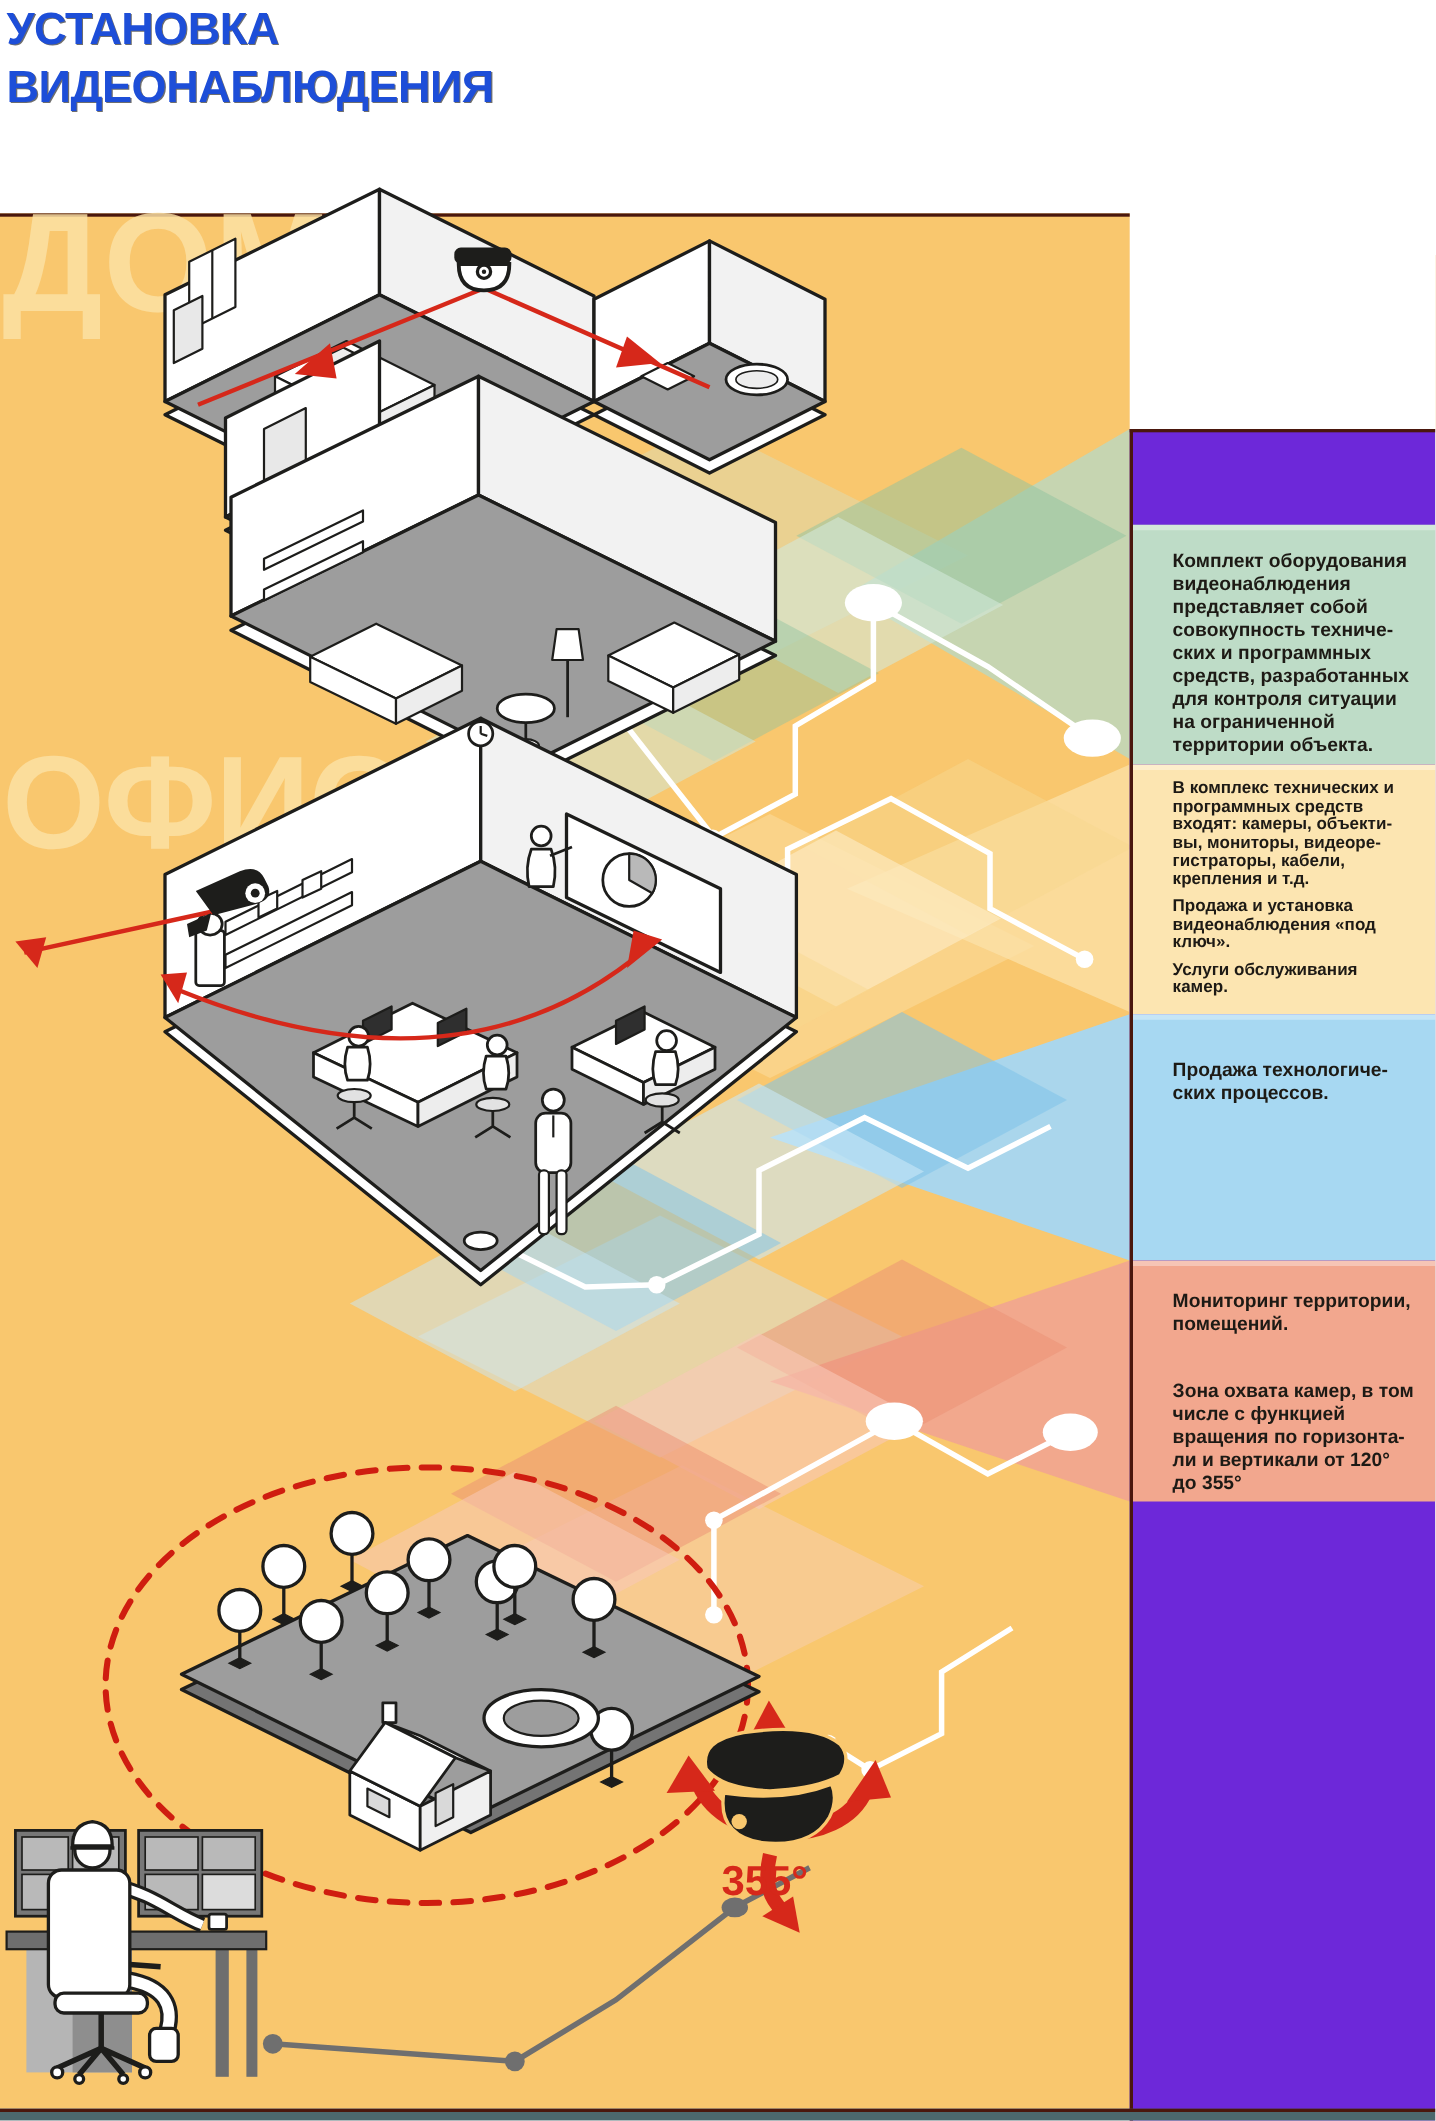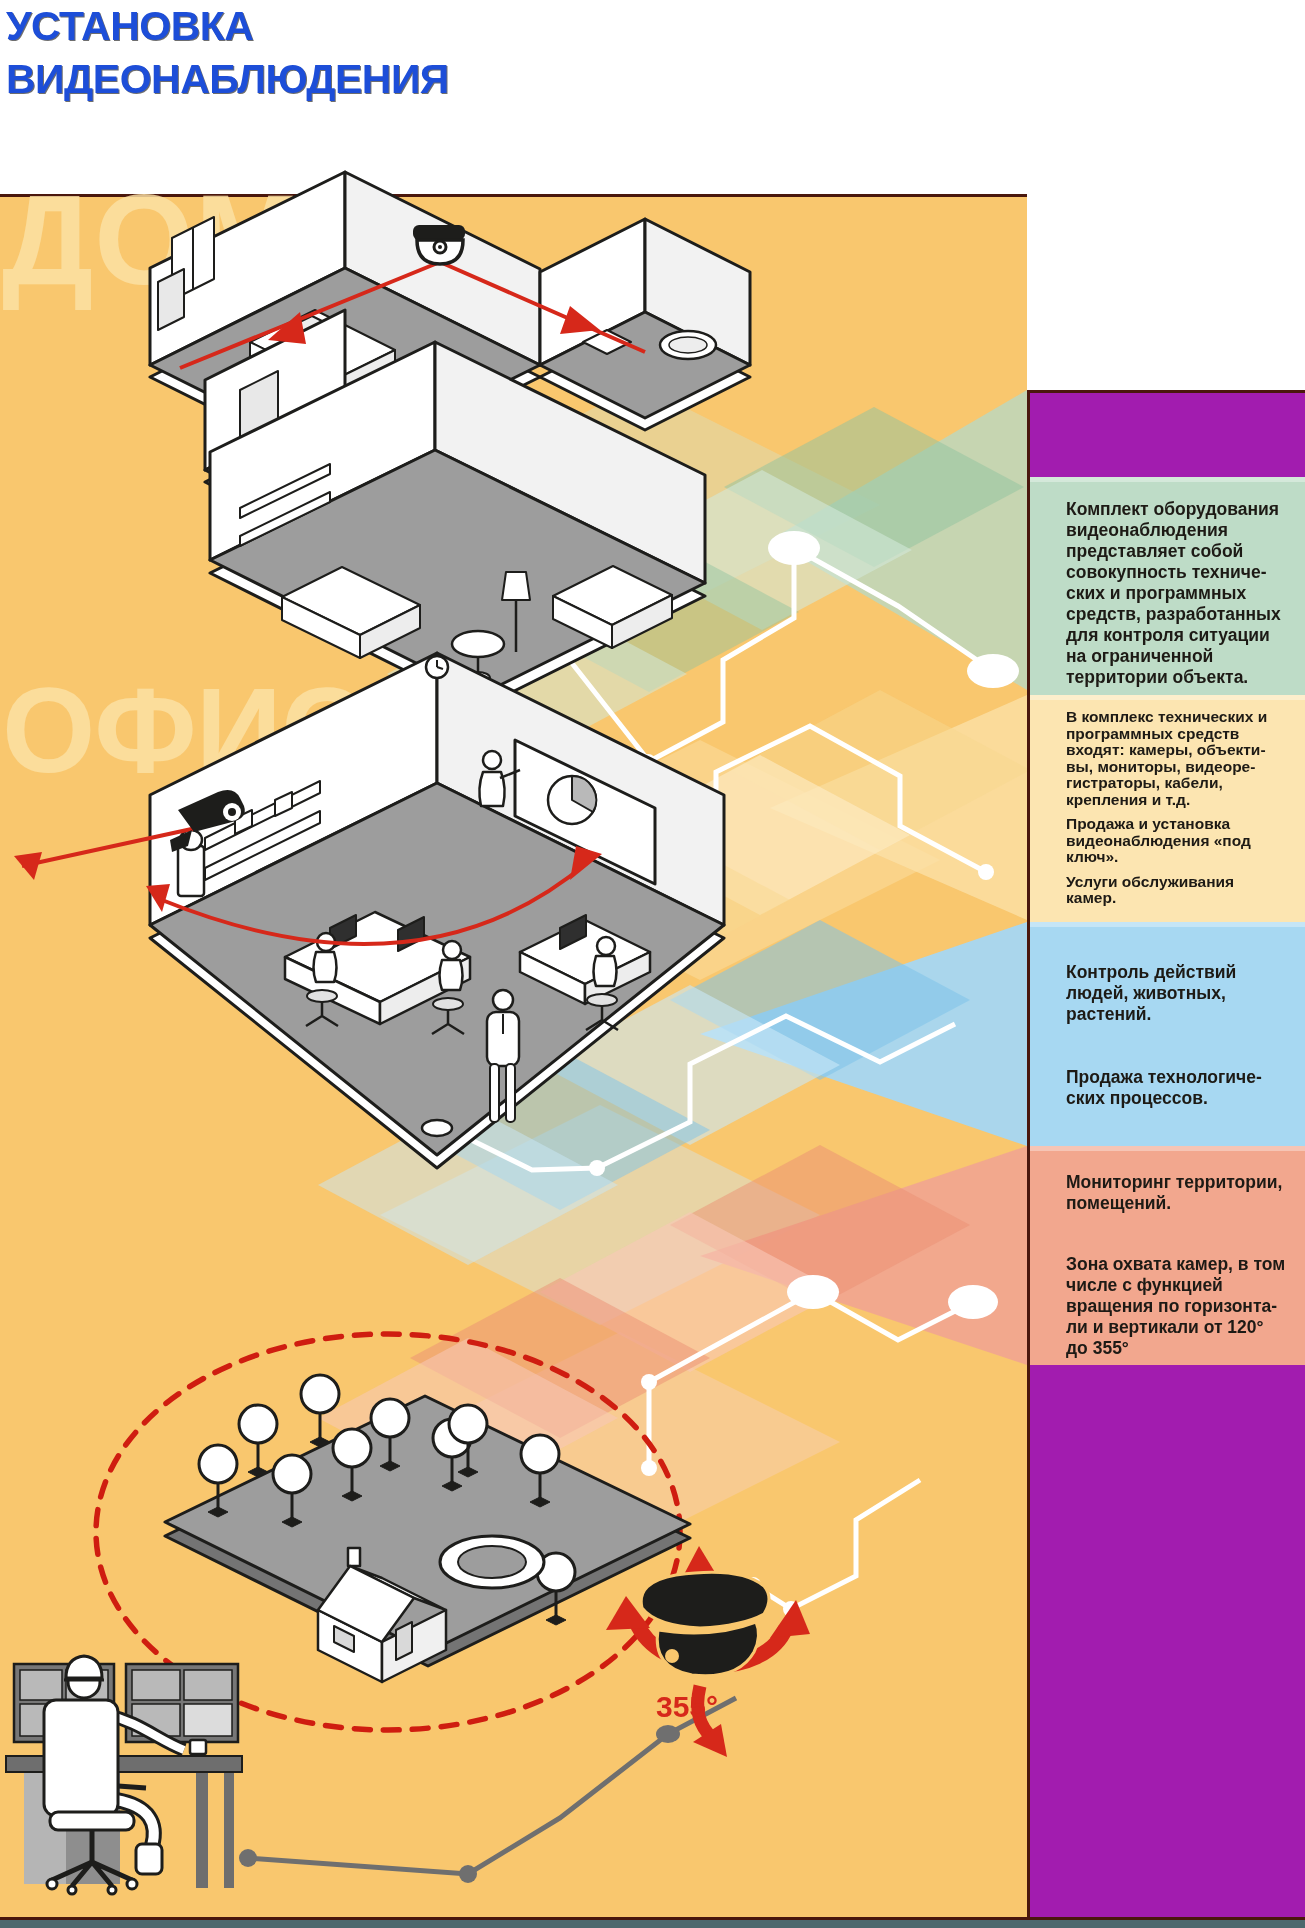--- a/index.html
+++ b/index.html
@@ -4,38 +4,38 @@
 <style>
   html,body{margin:0;padding:0;background:#fff;}
   .stage{position:relative;width:1305px;height:1928px;overflow:hidden;background:#ffffff;
          font-family:"Liberation Sans",sans-serif;}
   .title{position:absolute;left:6px;top:0px;font-size:41px;line-height:53px;font-weight:bold;
          color:#1d4ed8;letter-spacing:-.5px;text-shadow:1px 1px 0 #6e6e6e;}
   .orange-panel{position:absolute;left:0;top:194px;width:1027px;height:1723px;background:#f9c76e;
          border-top:3px solid #4a170d;box-sizing:border-box;}
   .bottom-strip{position:absolute;left:0;top:1917px;width:1305px;height:11px;background:#4c686d;
          border-top:3px solid #4a170d;box-sizing:border-box;}
-  .teal-col{position:absolute;left:1027px;top:390px;width:278px;height:1538px;background:#a21caf;
+  .teal-col{position:absolute;left:1027px;top:390px;width:278px;height:1538px;background:#6d28d9;
          border-left:3px solid #4a170d;border-top:3px solid #4a170d;box-sizing:border-box;padding-left:36px;}
   .block{position:absolute;left:0;width:278px;box-sizing:border-box;overflow:hidden;
          color:#1d1a15;font-weight:bold;box-shadow:inset 0 5px 0 rgba(255,255,255,.35);
          padding-left:36px;padding-right:22px;}
   .block p{margin:0 0 12px 0;}
   .b-equipment{top:84px;height:218px;font-size:17.5px;line-height:21px;padding-top:22px;}
   .b-sales{top:302px;height:227px;font-size:15.5px;line-height:16.5px;padding-top:14px;}
   .b-sales p{margin-bottom:8px;}
   .b-control{top:529px;height:224px;font-size:17.5px;line-height:21px;padding-top:40px;}
   .b-control p:first-child{margin-bottom:42px;}
   .b-monitoring{top:753px;height:219px;font-size:17.5px;line-height:21px;padding-top:26px;}
   .b-monitoring p:first-child{margin-bottom:40px;}
   .sec-label{position:absolute;font-weight:bold;color:#fce2a6;opacity:.82;line-height:1;}
   .lab-dom{left:2px;top:176px;font-size:128px;letter-spacing:1px;}
   .lab-ofis{left:2px;top:646px;font-size:120px;letter-spacing:-1px;margin-top:24px;}
   .lab-terr{left:0px;top:1238px;font-size:100px;letter-spacing:-2px;}
-  .ptz-label{position:absolute;left:656px;top:1690px;width:120px;font-size:30px;font-weight:bold;
+  .ptz-label{position:absolute;left:656px;top:1690px;width:120px;font-size:38px;font-weight:bold;
          color:#d6281a;}
   svg.art{position:absolute;left:0;top:0;}
 </style>
 </head>
 <body>
 
 <div class="stage">
 
   <div class="title">
     <div>УСТАНОВКА</div>
@@ -376,21 +376,20 @@
   <div class="teal-col">
     <div class="block b-equipment" style="background: rgb(190, 220, 199);">
       <p>Комплект оборудования видеонаблюдения представляет собой совокупность техниче-ских и программных средств, разработанных для контроля ситуации на ограниченной территории объекта.</p>
     </div>
     <div class="block b-sales" style="background: rgb(252, 229, 177);">
       <p>В комплекс технических и программных средств входят: камеры, объекти-вы, мониторы, видеоре-гистраторы, кабели, крепления и т.д.</p>
       <p>Продажа и установка видеонаблюдения «под ключ».</p>
       <p>Услуги обслуживания камер.</p>
     </div>
     <div class="block b-control" style="background: rgb(167, 216, 242);">
-      <p>Контроль действий людей, животных, растений.</p>
       <p>Продажа технологиче-ских процессов.</p>
     </div>
     <div class="block b-monitoring" style="background: rgb(242, 167, 142);">
       <p>Мониторинг территории, помещений.</p>
       <p>Зона охвата камер, в том числе с функцией вращения по горизонта-ли и вертикали от 120° до 355°</p>
     </div>
   </div>
 
   <div class="bottom-strip"></div>
 

